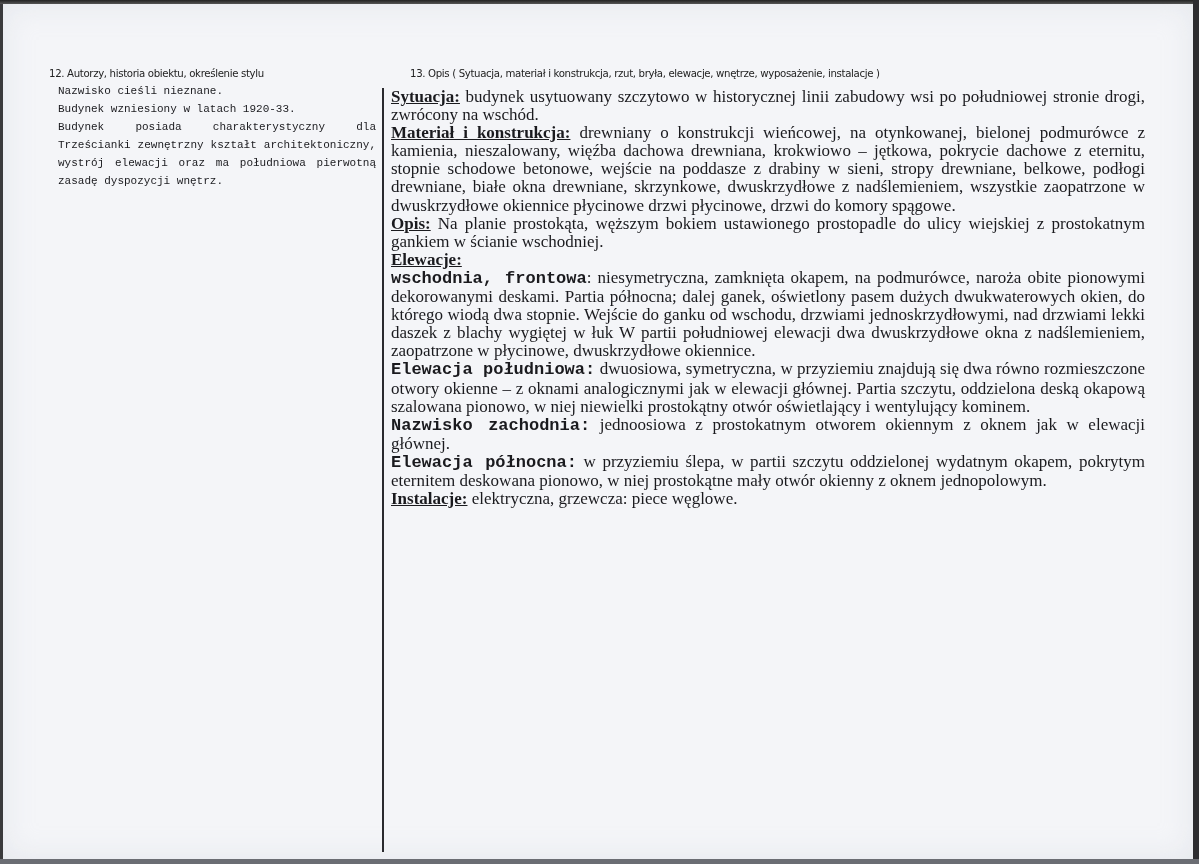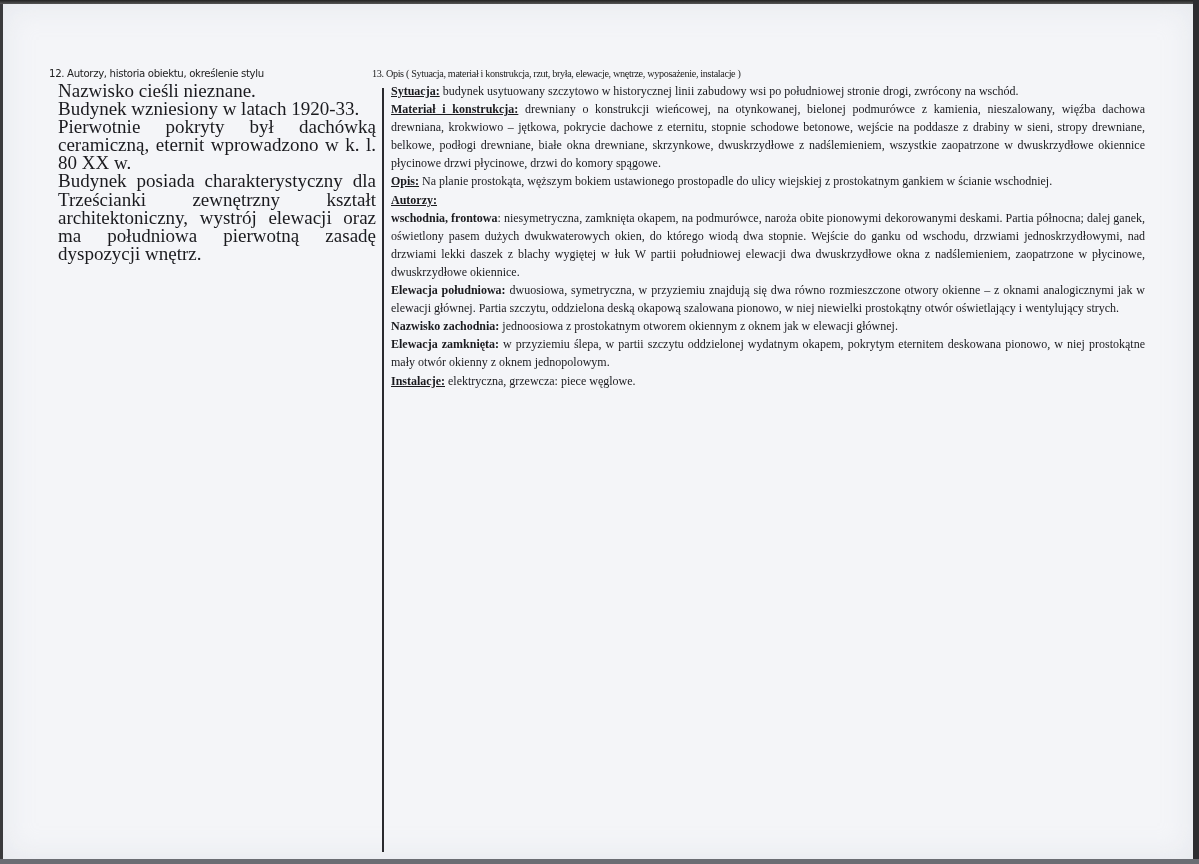--- a/index.html
+++ b/index.html
@@ -26,61 +26,63 @@
     }
     .col-label {
       position: absolute;
       font-family: "DejaVu Sans", sans-serif;
       font-size: 10.2px;
       letter-spacing: -0.35px;
       color: #222;
       white-space: nowrap;
     }
     #label-12 { left: 49px; top: 68px; }
-    #label-13 { left: 372px; top: 68px; font-family: Liberation Serif, serif; }
+    #label-13 { left: 410px; top: 68px; }
 
     .left-col {
       position: absolute;
       left: 58px;
       top: 82px;
       width: 318px;
-      font-size: 19px;
+      font-size: 11px;
       line-height: 18.1px;
+      font-family: Liberation Mono, monospace;
     }
     .left-col p {
       margin: 0;
       text-align: justify;
     }
     .divider {
       position: absolute;
       left: 382px;
       top: 88px;
       width: 2px;
       height: 764px;
       background: #2a2a2e;
     }
     .right-col {
       position: absolute;
       left: 391px;
-      top: 82px;
+      top: 88px;
       width: 754px;
-      font-size: 12px;
+      font-size: 17px;
       line-height: 18.1px;
     }
     .right-col p {
       margin: 0;
       text-align: justify;
       text-align-last: left;
     }
     .hd {
       font-weight: bold;
       text-decoration: underline;
     }
     .hb {
       font-weight: bold;
+      font-family: Liberation Mono, monospace;
     }
     .edge-top {
       position: absolute;
       left: 0; top: 0; width: 1199px; height: 4px;
       background: linear-gradient(#222, #555);
     }
     .edge-right {
       position: absolute;
       right: 0; top: 0; width: 6px; height: 864px;
       background: #2d2d30;
@@ -100,29 +102,28 @@
 
 <div class="sheet">
 </div>
 
 <div id="label-12" class="col-label">12. Autorzy, historia obiektu, określenie stylu</div>
 <div id="label-13" class="col-label">13. Opis ( Sytuacja, materiał i konstrukcja, rzut, bryła, elewacje, wnętrze, wyposażenie, instalacje )</div>
 
 <div class="left-col">
   <p>Nazwisko cieśli nieznane.</p>
   <p>Budynek wzniesiony w latach  1920-33.</p>
-  <p>Pierwotnie pokryty był dachówką ceramiczną, eternit wprowadzono w k. l. 80 XX w.</p>
   <p>Budynek posiada charakterystyczny dla Trześcianki zewnętrzny kształt architektoniczny, wystrój elewacji oraz ma południowa pierwotną zasadę dyspozycji wnętrz.</p>
 </div>
 
 <div class="divider"></div>
 
 <div class="right-col">
   <p><span class="hd">Sytuacja:</span><span> budynek usytuowany szczytowo w historycznej linii zabudowy wsi po południowej stronie drogi, zwrócony na wschód.</span></p>
   <p><span class="hd">Materiał i konstrukcja:</span><span> drewniany o konstrukcji wieńcowej,  na otynkowanej, bielonej  podmurówce z kamienia, nieszalowany, więźba dachowa drewniana, krokwiowo – jętkowa, pokrycie dachowe z eternitu,  stopnie schodowe betonowe, wejście na poddasze z drabiny w sieni, stropy drewniane, belkowe, podłogi drewniane, białe okna drewniane, skrzynkowe, dwuskrzydłowe z nadślemieniem, wszystkie zaopatrzone w dwuskrzydłowe okiennice płycinowe drzwi płycinowe, drzwi do komory spągowe.</span></p>
   <p><span class="hd">Opis:</span><span> Na planie prostokąta, węższym bokiem ustawionego prostopadle do ulicy wiejskiej z prostokatnym  gankiem w ścianie  wschodniej.</span></p>
-  <p><span class="hd">Autorzy:</span><span></span></p>
+  <p><span class="hd">Elewacje:</span><span></span></p>
   <p><span class="hb">wschodnia, frontowa</span><span>:  niesymetryczna, zamknięta okapem, na podmurówce, naroża obite pionowymi dekorowanymi deskami. Partia północna; dalej ganek, oświetlony pasem dużych dwukwaterowych okien, do którego wiodą dwa stopnie. Wejście do ganku od wschodu, drzwiami  jednoskrzydłowymi, nad drzwiami lekki daszek z blachy wygiętej w łuk W partii południowej elewacji dwa dwuskrzydłowe okna z nadślemieniem, zaopatrzone w płycinowe, dwuskrzydłowe okiennice.</span></p>
-  <p><span class="hb">Elewacja południowa:</span><span> dwuosiowa, symetryczna, w przyziemiu znajdują się dwa równo rozmieszczone otwory okienne –  z oknami analogicznymi jak w elewacji głównej. Partia szczytu, oddzielona deską okapową szalowana pionowo, w niej niewielki prostokątny otwór oświetlający i wentylujący strych.</span></p>
+  <p><span class="hb">Elewacja południowa:</span><span> dwuosiowa, symetryczna, w przyziemiu znajdują się dwa równo rozmieszczone otwory okienne –  z oknami analogicznymi jak w elewacji głównej. Partia szczytu, oddzielona deską okapową szalowana pionowo, w niej niewielki prostokątny otwór oświetlający i wentylujący kominem.</span></p>
   <p><span class="hb">Nazwisko zachodnia:</span><span> jednoosiowa  z  prostokatnym otworem  okiennym z oknem jak w elewacji głównej.</span></p>
-  <p><span class="hb">Elewacja zamknięta:</span><span> w przyziemiu ślepa, w partii szczytu oddzielonej wydatnym okapem, pokrytym eternitem deskowana pionowo, w niej prostokątne mały otwór okienny z oknem jednopolowym.</span></p>
+  <p><span class="hb">Elewacja północna:</span><span> w przyziemiu ślepa, w partii szczytu oddzielonej wydatnym okapem, pokrytym eternitem deskowana pionowo, w niej prostokątne mały otwór okienny z oknem jednopolowym.</span></p>
   <p><span class="hd">Instalacje:</span><span> elektryczna, grzewcza: piece węglowe.</span></p>
 </div>
 
 </body></html>

